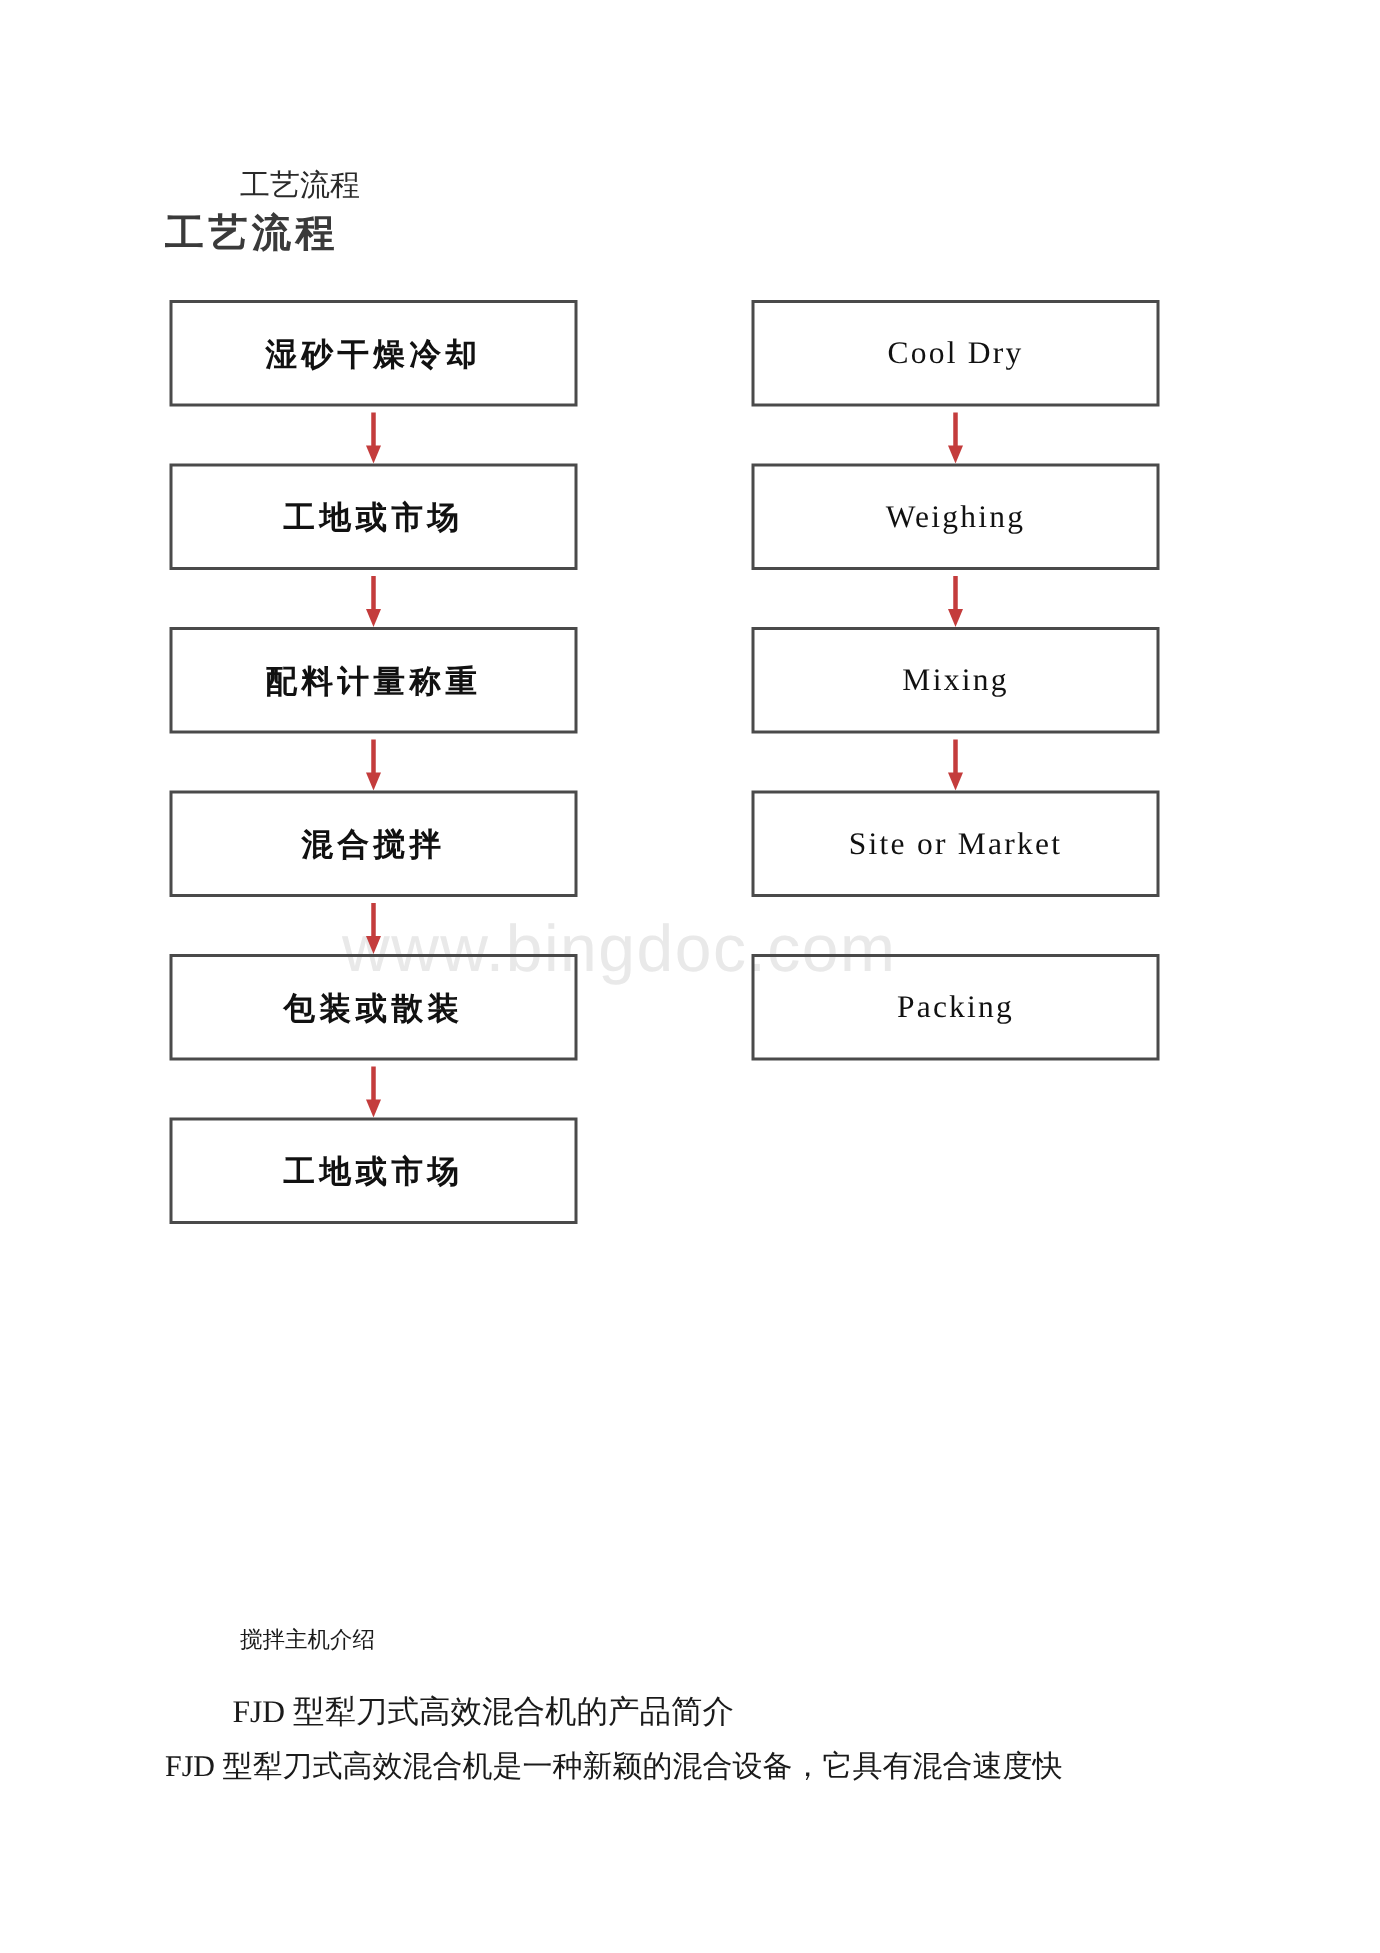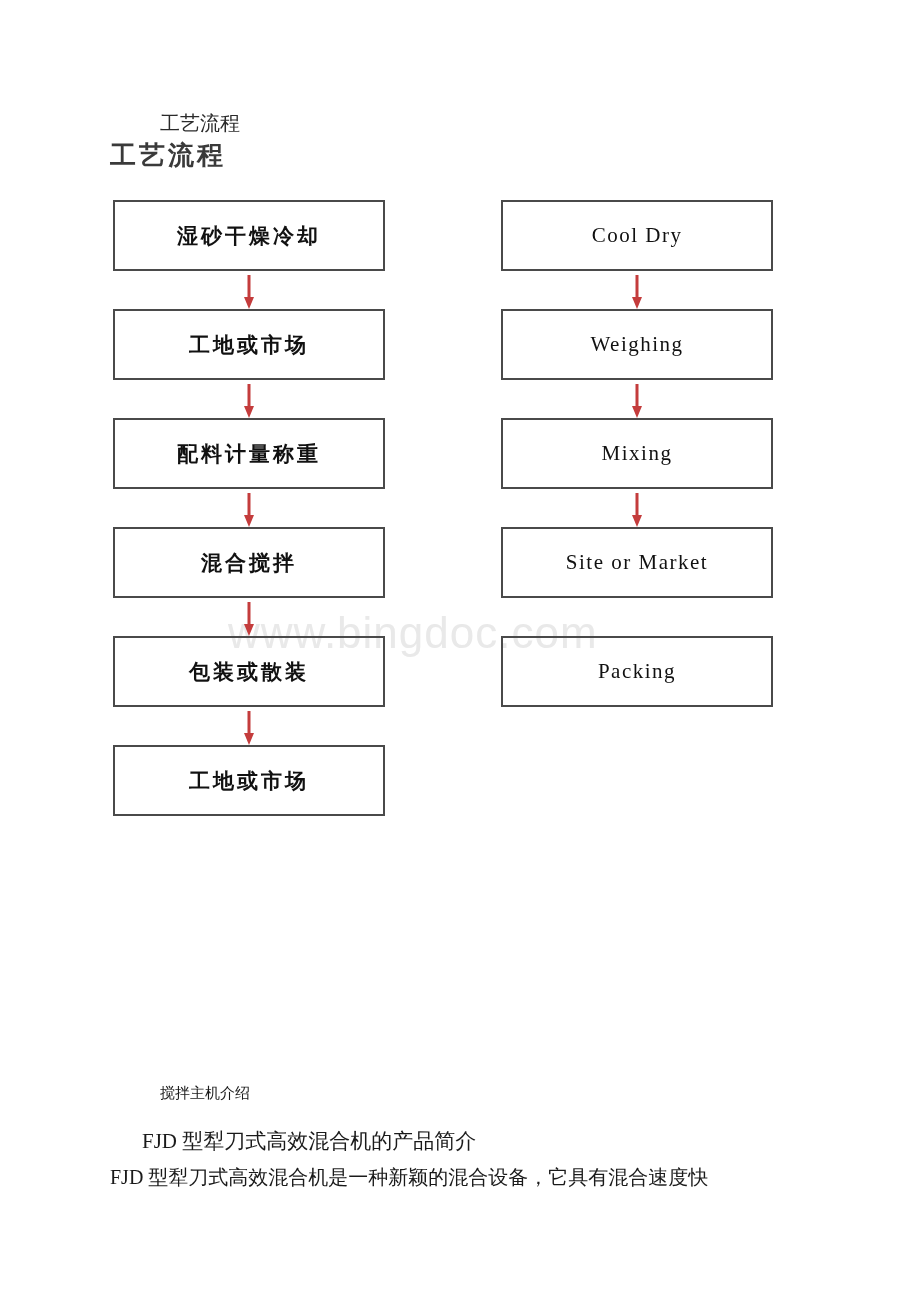--- a/index.html
+++ b/index.html
@@ -144,21 +144,21 @@
 
   
   .para {
     position: absolute;
     font-family: "Liberation Serif", serif;
     color: #1a1a1a;
     white-space: nowrap;
     z-index: 2;
   }
   .para-sub  { left: 160px; top: 1060px; font-size: 15px; margin-top: 24px; }
-  .para-p1   { left: 142px; top: 1127px; font-size: 21px; }
+  .para-p1   { left: 155px; top: 1127px; font-size: 21px; }
   .para-p2   { left: 110px; top: 1164px; font-size: 20px; }
 </style>
 </head>
 <body>
 
 <div class="page">
 
   <div class="watermark">www.bingdoc.com</div>
 
   <div class="title-serif">工艺流程</div>

